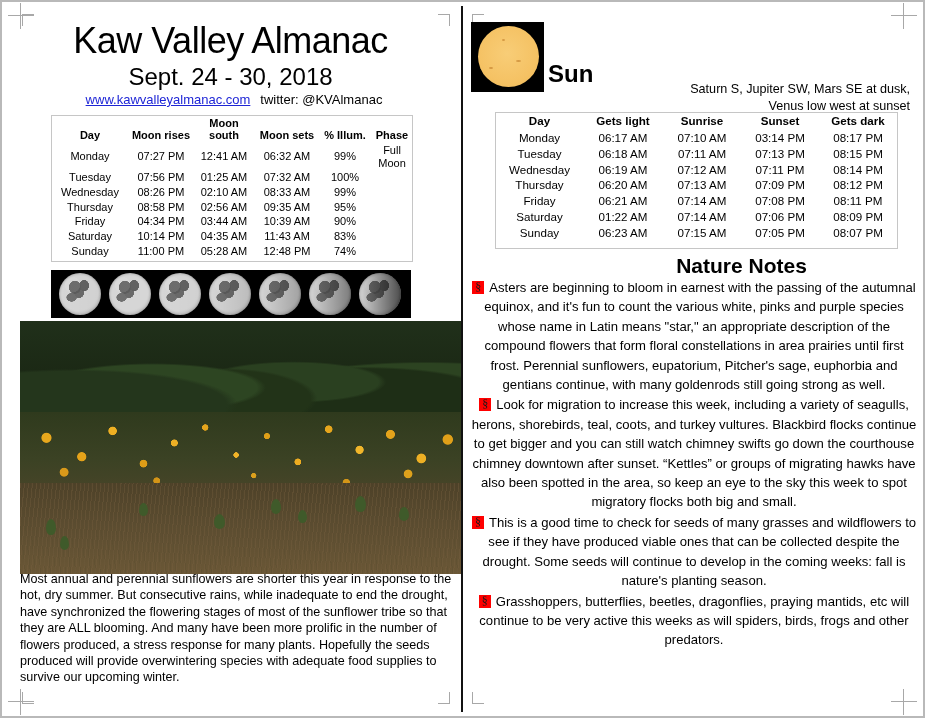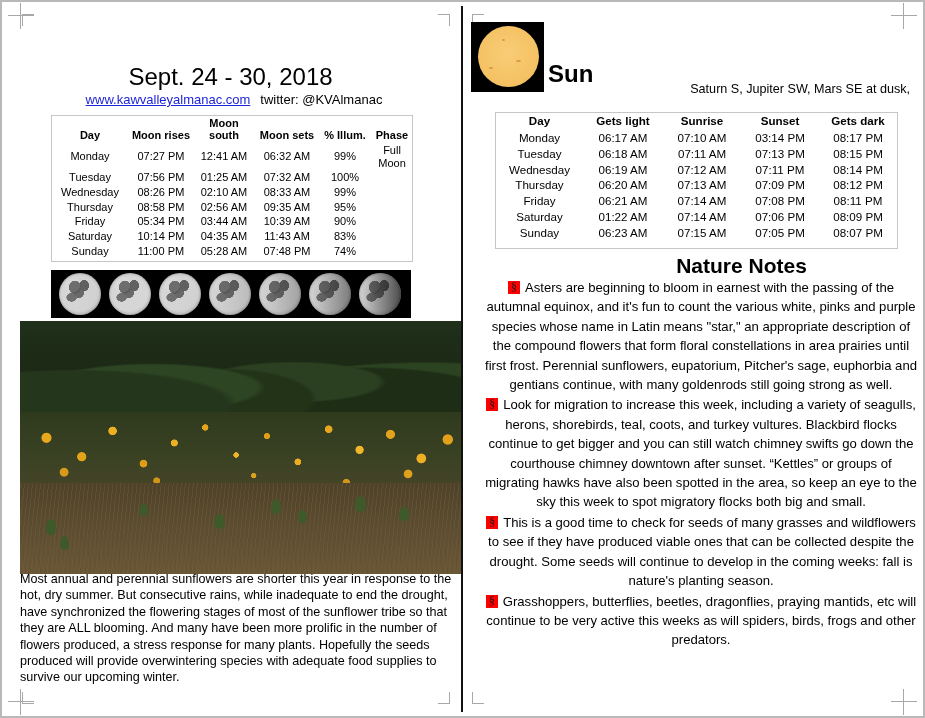--- a/index.html
+++ b/index.html
@@ -201,21 +201,21 @@
   table.sun col.s4{width:78px;}
 
   .notes-title{
     position:absolute;left:0;top:255px;width:559px;text-align:center;
     font-size:21px;font-weight:bold;line-height:1;
   }
   .notes{
     position:absolute;left:8px;top:278px;width:448px;
     font-size:13.1px;line-height:19.4px;text-align:center;
   }
-  .note{margin:0 0 1px 14px;}
+  .note{margin:0 0 1px 0;}
   .bullet{
     display:inline-block;background:#ff0000;color:#1a1a1a;
     font-family:"Liberation Serif","DejaVu Serif",serif;
     font-size:12px;line-height:13px;padding:0 3px;margin-right:5px;
     vertical-align:1px;font-weight:400;
   }
 </style>
 </head>
 <body>
 
@@ -265,20 +265,21 @@
     </div>
   <div class="tick f">
       <i class="h"></i>
       <i class="v"></i>
     </div>
 
   <div class="divider"></div>
 
   <div id="left">
 
+    <div class="title">Kaw Valley Almanac</div>
     <div class="subtitle">Sept. 24 - 30, 2018</div>
     <div class="links">
       <span class="url">www.kawvalleyalmanac.com</span><span class="tw">twitter: @KVAlmanac</span>
     </div>
 
     <div class="moon-table-wrap">
       <table class="moon">
         <colgroup>
             <col class="c0">
             <col class="c1">
@@ -325,39 +326,39 @@
             <tr>
               <td>Thursday</td>
               <td>08:58 PM</td>
               <td>02:56 AM</td>
               <td>09:35 AM</td>
               <td>95%</td>
               <td></td>
             </tr>
             <tr>
               <td>Friday</td>
-              <td>05:34 PM</td>
+              <td>04:34 PM</td>
               <td>03:44 AM</td>
               <td>10:39 AM</td>
               <td>90%</td>
               <td></td>
             </tr>
             <tr>
               <td>Saturday</td>
               <td>10:14 PM</td>
               <td>04:35 AM</td>
               <td>11:43 AM</td>
               <td>83%</td>
               <td></td>
             </tr>
             <tr>
               <td>Sunday</td>
               <td>11:00 PM</td>
               <td>05:28 AM</td>
-              <td>07:48 PM</td>
+              <td>12:48 PM</td>
               <td>74%</td>
               <td></td>
             </tr>
           </tbody>
       </table>
     </div>
 
     <div class="moon-strip">
         <span class="mn" style="left: 8px; --shade: 0.026000000000000002;"></span>
         <span class="mn" style="left: 58px; --shade: 0;"></span>
@@ -392,20 +393,21 @@
     <div class="sun-img">
       <div class="disc">
         <span class="spot" style="left:62%;top:56%;width:5px;height:2px;"></span>
         <span class="spot" style="left:18%;top:68%;width:4px;height:2px;"></span>
         <span class="spot" style="left:40%;top:22%;width:3px;height:2px;"></span>
       </div>
     </div>
     <div class="sun-label">Sun</div>
     <div class="planets">
       <div>Saturn S, Jupiter SW, Mars SE at dusk,</div>
+      <div>Venus low west at sunset</div>
     </div>
 
     <div class="sun-table-wrap">
       <table class="sun">
         <colgroup>
             <col class="s0">
             <col class="s1">
             <col class="s2">
             <col class="s3">
             <col class="s4">

